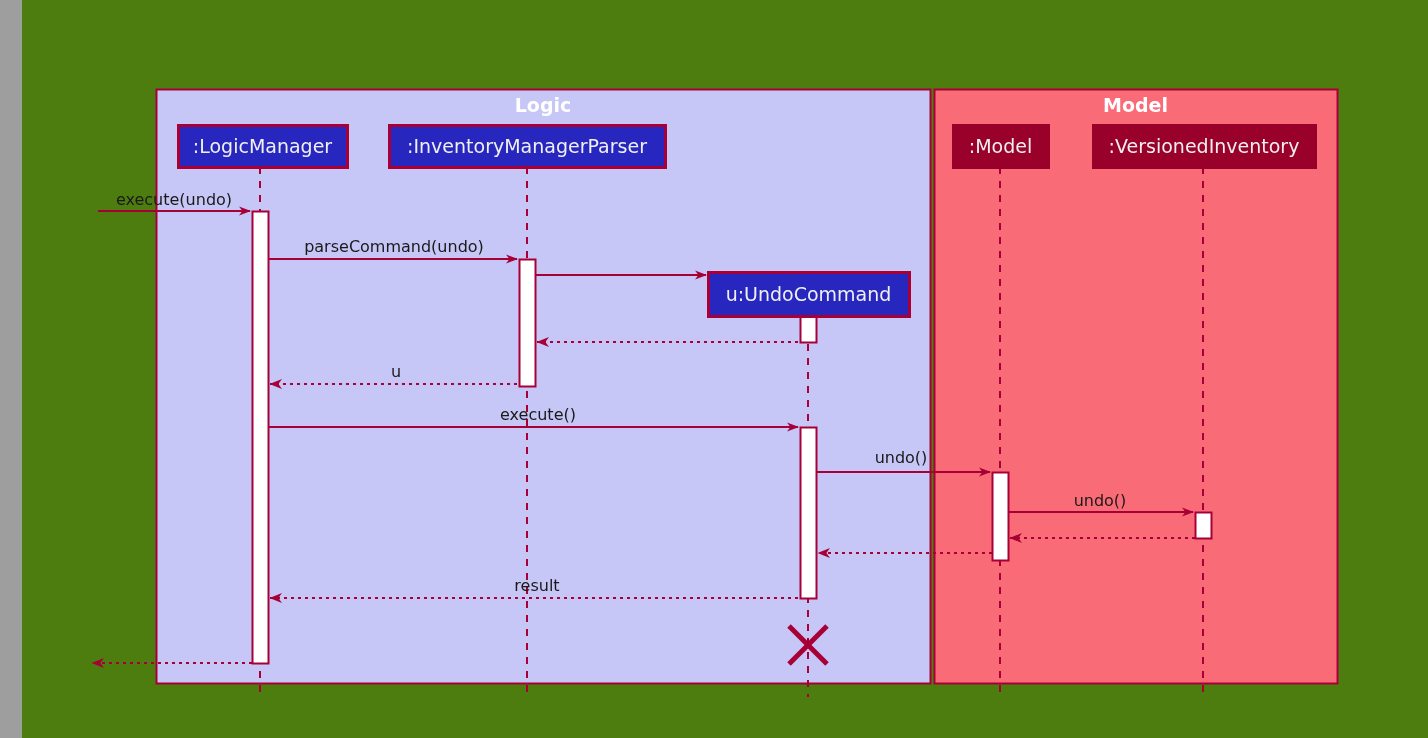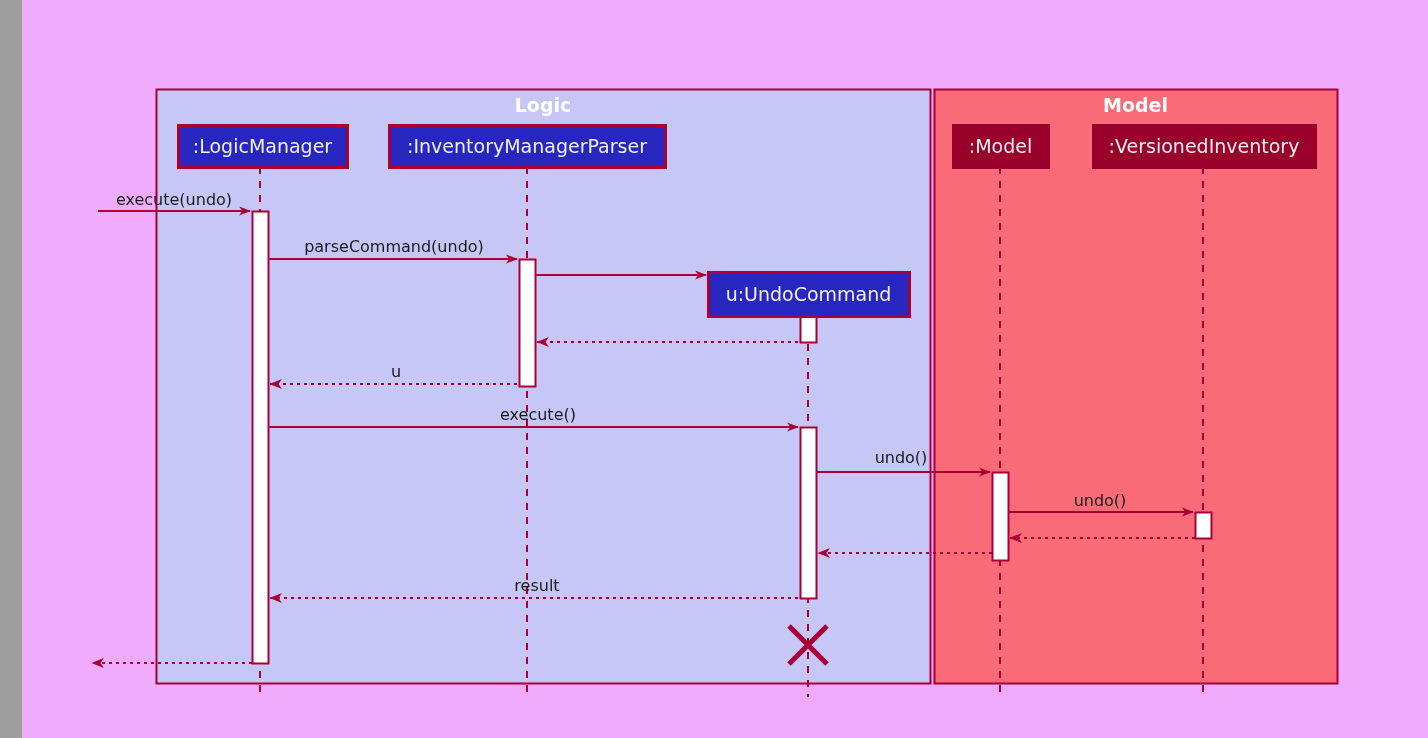--- a/index.html
+++ b/index.html
@@ -8,21 +8,21 @@
     background: #ffffff;
     width: 1428px;
     height: 738px;
     overflow: hidden;
     font-family: "DejaVu Sans", "Liberation Sans", sans-serif;
   }
   #root {
     position: relative;
     width: 1428px;
     height: 738px;
-    background: #f0abfc;
+    background: #4d7c0f;
   }
   .scroll-gutter {
     position: absolute;
     left: 0; top: 0;
     width: 22px; height: 738px;
     background: #9e9e9e;
   }
   svg#diagram {
     position: absolute;
     left: 0; top: 0;

